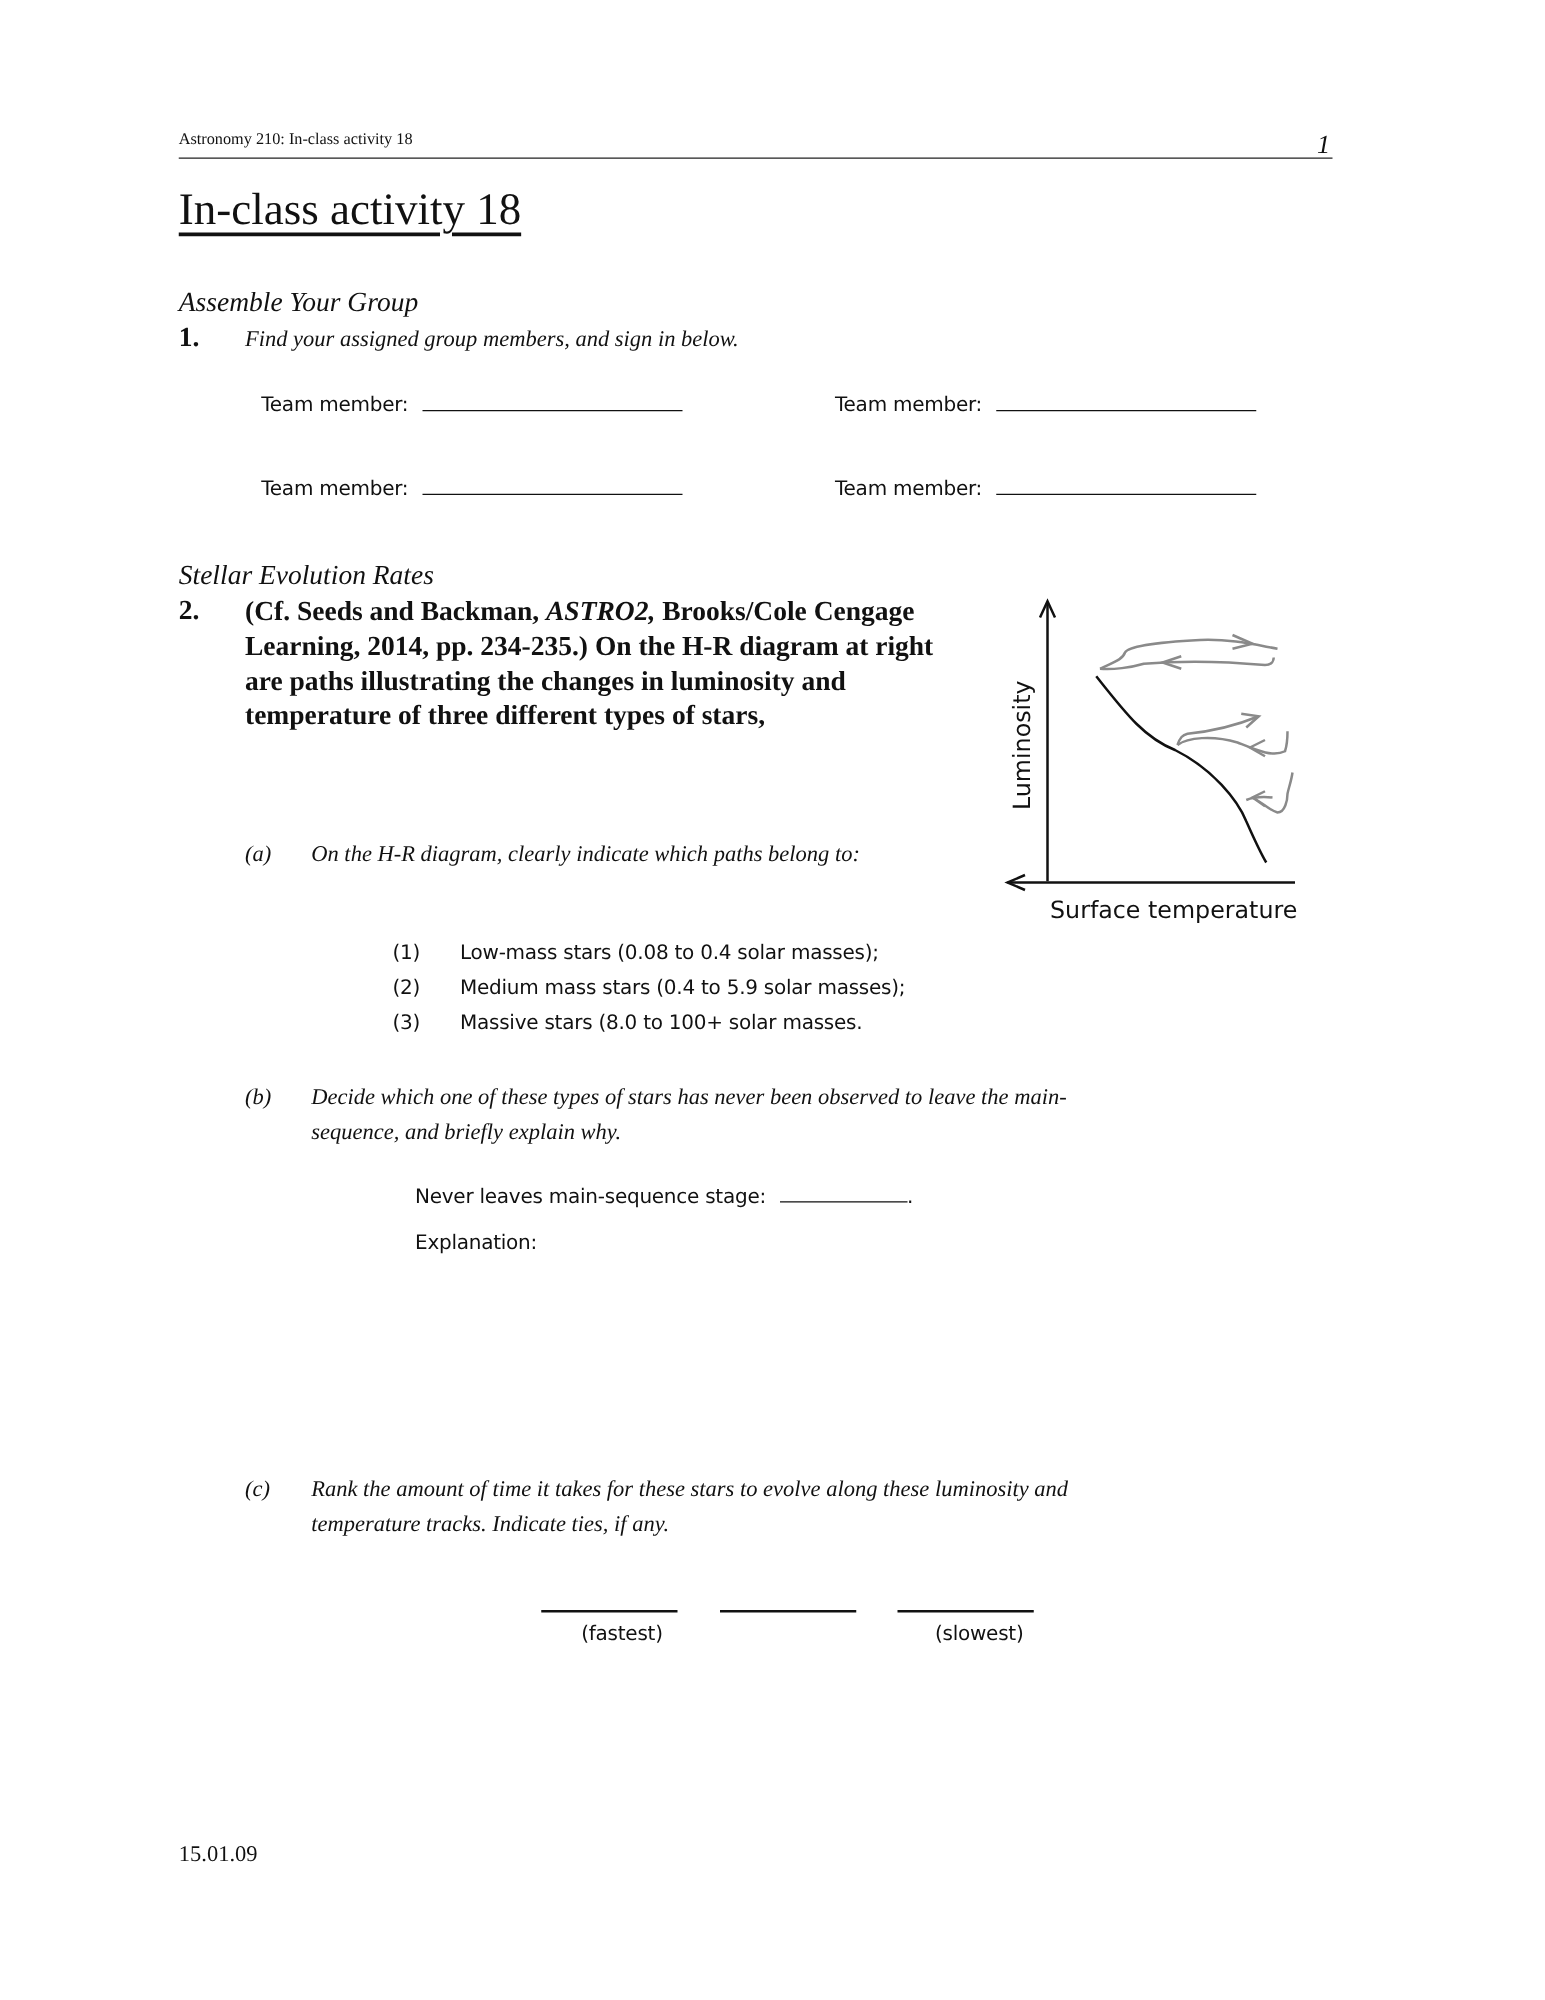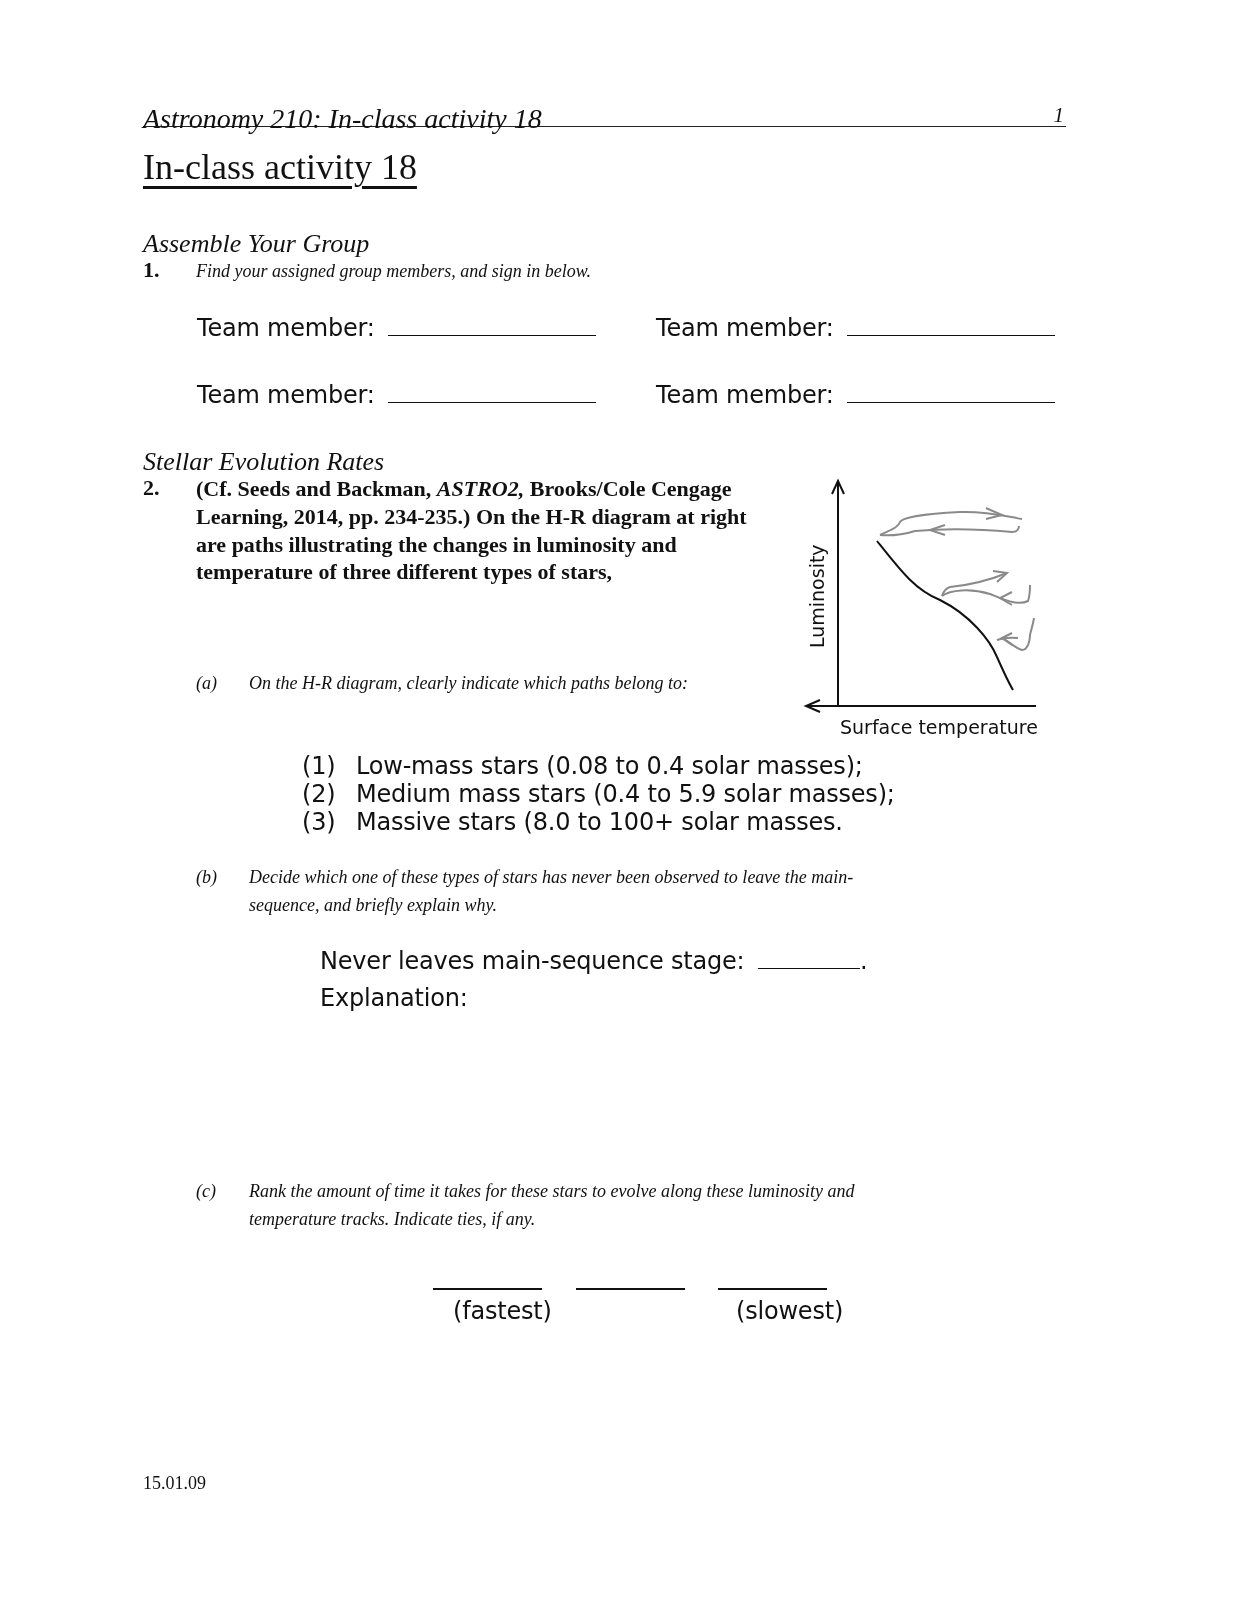--- a/index.html
+++ b/index.html
@@ -2,29 +2,29 @@
 <html><head>
 <meta charset="utf-8">
 <style>
   html, body { margin: 0; padding: 0; background: #ffffff; }
   body { width: 1236px; height: 1600px; position: relative; overflow: hidden; color: #111; }
   .serif { font-family: "Liberation Serif", "DejaVu Serif", serif; }
   .sans { font-family: "DejaVu Sans", "Liberation Sans", sans-serif; }
   .abs { position: absolute; white-space: nowrap; }
 
   .header-row { left: 143px; top: 101px; width: 923px; height: 25px; border-bottom: 1.5px solid #222; }
-  .header-left { left: 0; top: 2px; font-size: 28px; font-style: italic; }
+  .header-left { left: 0; top: 2px; font-size: 13px; }
   .header-right { right: 2px; top: 2px; font-size: 21px; font-style: italic; }
 
   .title { left: 143px; top: 146px; font-size: 36px; text-decoration: underline; text-decoration-thickness: 3px; text-underline-offset: 7px; }
 
-  .section-heading { font-size: 26px; font-style: italic; }
+  .section-heading { font-size: 22px; font-style: italic; }
   .q-num { font-size: 22px; font-weight: bold; }
   .body-text { font-size: 18px; line-height: 28px; font-style: italic; }
-  .sans-text { font-size: 24px; letter-spacing: -0.2px; }
+  .sans-text { font-size: 16px; letter-spacing: -0.2px; margin-left: 12px; }
 
   .blank { display: inline-block; border-bottom: 1.5px solid #111; vertical-align: baseline; height: 1px; }
 
   .para { left: 196px; top: 475px; width: 580px; font-size: 22px; line-height: 27.8px; white-space: normal; font-weight: bold; }
 
   svg.hr { position: absolute; left: 790px; top: 470px; }
 </style>
 </head>
 <body>
 

